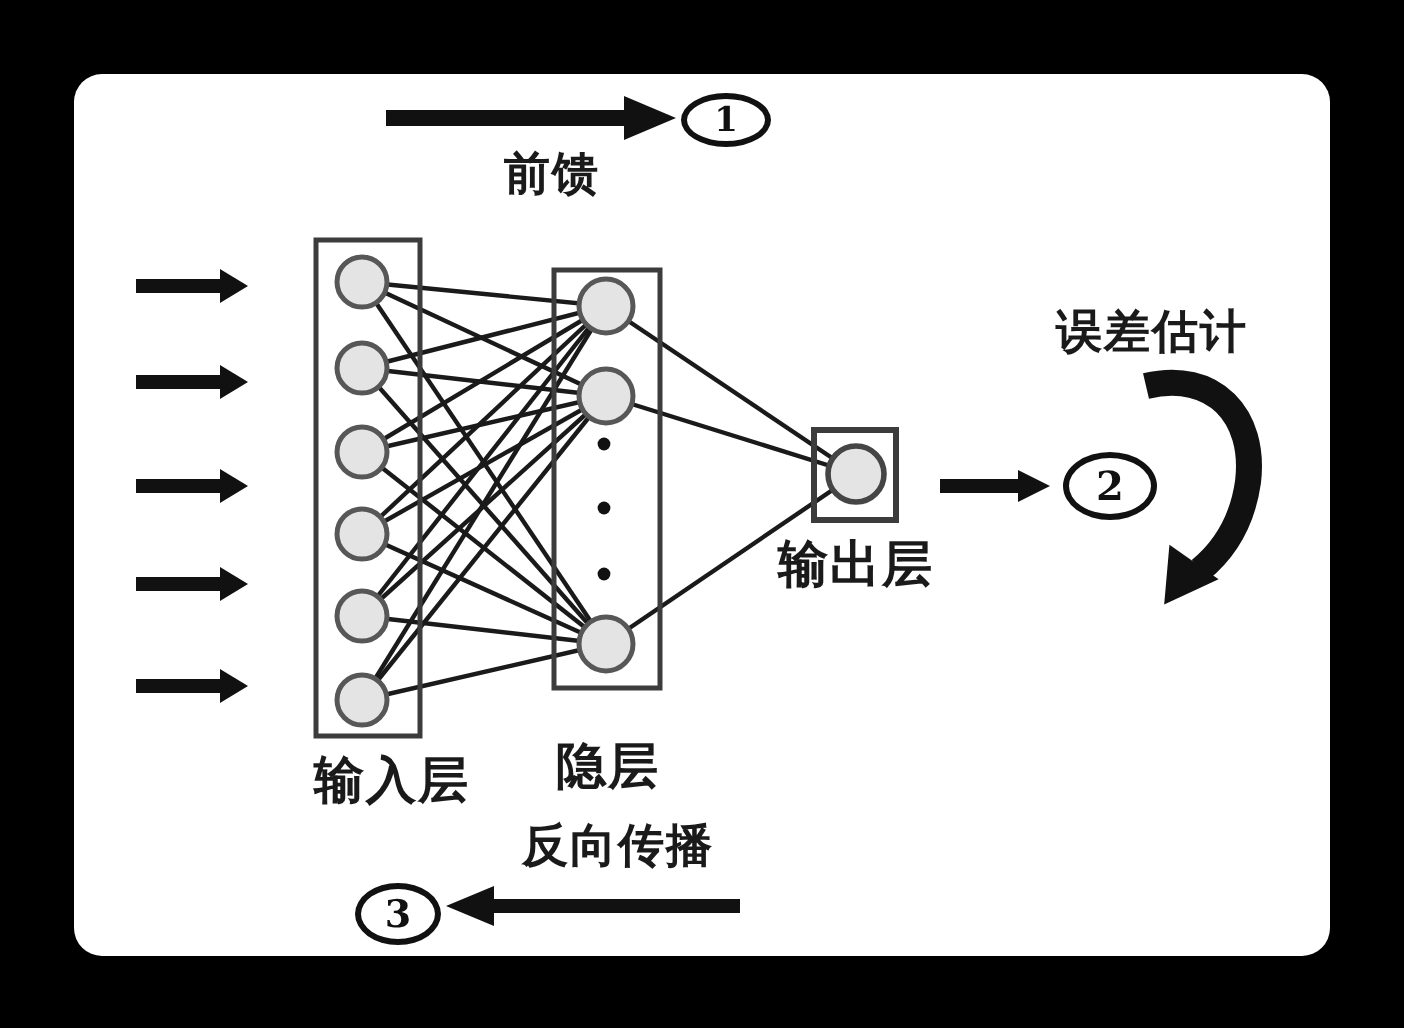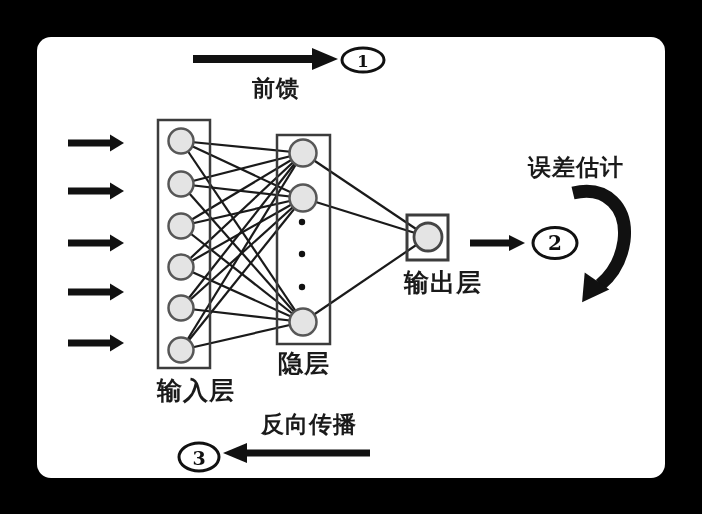--- a/index.html
+++ b/index.html
@@ -88,22 +88,22 @@
     <line x1="470" y1="243" x2="509" y2="243" stroke="#111111" stroke-width="7"></line>
     <polygon points="525,243 509,235 509,251" fill="#111111"></polygon>
     <line x1="370" y1="453" x2="247" y2="453" stroke="#111111" stroke-width="7"></line>
     <polygon points="223,453 247,443 247,463" fill="#111111"></polygon>
     <path d="M 573,193 C 607,185 628,208 624,241 C 621,262 611,276 600,285" fill="none" stroke="#111111" stroke-width="13"></path>
     <polygon points="0,-15 26,0 0,15" fill="#111111" transform="translate(597,281) rotate(125)"></polygon>
   </svg>
 
 <div class="lbl lbl-md" style="left:252px;top:88px;margin-left:24px;">前馈</div>
 <div class="lbl lbl-md" style="left:576px;top:167px;">误差估计</div>
-<div class="lbl lbl-lg" style="left:428px;top:282px;margin-left:15px;">输出层</div>
-<div class="lbl lbl-lg" style="left:304px;top:363px;">隐层</div>
+<div class="lbl lbl-lg" style="left:428px;top:282px;">输出层</div>
+<div class="lbl lbl-lg" style="left:304px;top:383px;">隐层</div>
 <div class="lbl lbl-lg" style="left:196px;top:390px;text-align:right;">输入层</div>
 <div class="lbl lbl-md" style="left:309px;top:424px;">反向传播</div>
 
 <div class="stepnum step-1">
     <span>1</span>
   </div>
 <div class="stepnum step-2">
     <span>2</span>
   </div>
 <div class="stepnum step-3">

